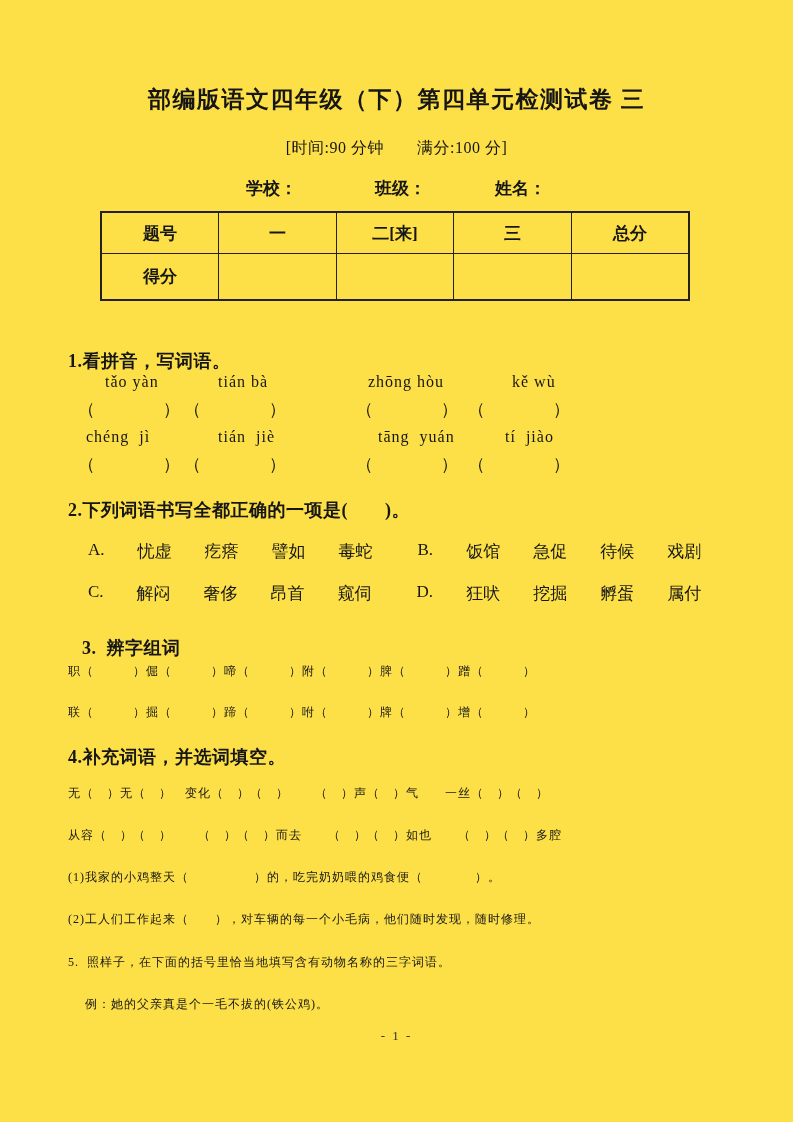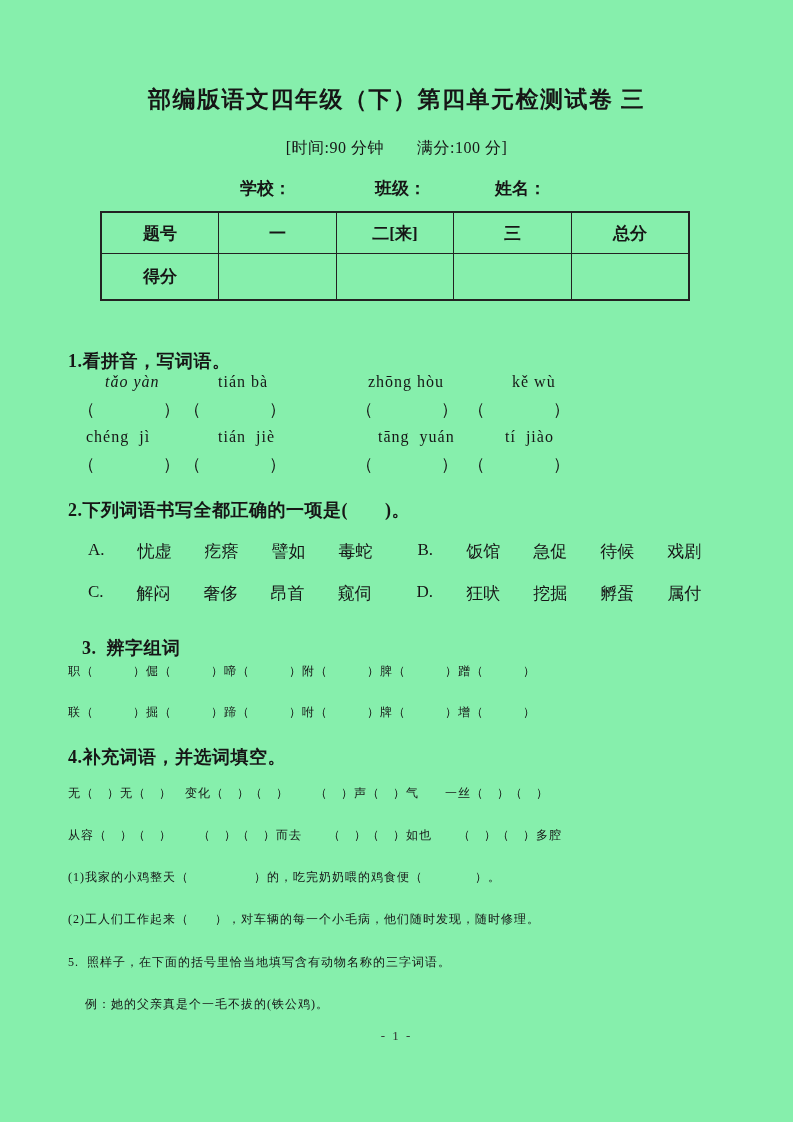--- a/index.html
+++ b/index.html
@@ -1,17 +1,17 @@
 <!DOCTYPE html>
 <html><head>
 <meta charset="utf-8">
 <style>
   html,body{margin:0;padding:0;background:#e8e8e8;}
   .page{
-    position:relative;width:793px;height:1122px;margin:0 auto;background:#86efac;
+    position:relative;width:793px;height:1122px;margin:0 auto;background:#fde047;
     font-family:"Liberation Serif","DejaVu Serif",serif;color:#161616;overflow:hidden;
   }
   .abs{position:absolute;white-space:pre;}
   .center{left:0;width:100%;text-align:center;}
   .bold{font-weight:bold;}
   .title{top:84px;font-size:23px;letter-spacing:1.5px;}
   .meta{top:138px;font-size:16px;letter-spacing:.5px;}
   .field{top:177px;font-size:17px;font-weight:bold;}
   .score-table{
     position:absolute;left:100px;top:211px;width:590px;
@@ -32,21 +32,21 @@
   .footer{top:1028px;font-size:13px;letter-spacing:2px;color:#333;}
 </style>
 </head>
 <body>
 
 <div class="page">
 
   <div class="abs center title bold">部编版语文四年级（下）第四单元检测试卷 三</div>
   <div class="abs center meta">[时间:90 分钟　　满分:100 分]</div>
 
-  <div class="abs field" style="left:240px;">学校：</div>
+  <div class="abs field" style="left:246px;">学校：</div>
   <div class="abs field" style="left:375px;">班级：</div>
   <div class="abs field" style="left:495px;">姓名：</div>
 
   <table class="score-table">
     <tbody>
         <tr>
       <td>题号</td>
       <td>一</td>
       <td>二[来]</td>
       <td>三</td>
@@ -58,21 +58,21 @@
       <td></td>
       <td></td>
       <td></td>
     </tr>
   </tbody>
     </table>
 
 
   <div class="abs qtitle bold" style="left:68px;top:349px;">1.看拼音，写词语。</div>
 
-  <div class="abs py" style="left:105px;top:373px;font-style:italic;">tǎo yàn</div>
+  <div class="abs py" style="left:105px;top:373px;">tǎo yàn</div>
   <div class="abs py" style="left:218px;top:373px;">tián bà</div>
   <div class="abs py" style="left:368px;top:373px;">zhōng hòu</div>
   <div class="abs py" style="left:512px;top:373px;">kě wù</div>
 
   <div class="abs bk" style="left:78px;top:398px;">（　　　　）</div>
   <div class="abs bk" style="left:184px;top:398px;">（　　　　）</div>
   <div class="abs bk" style="left:356px;top:398px;">（　　　　）</div>
   <div class="abs bk" style="left:468px;top:398px;">（　　　　）</div>
 
   <div class="abs py" style="left:86px;top:428px;">chéng  jì</div>

